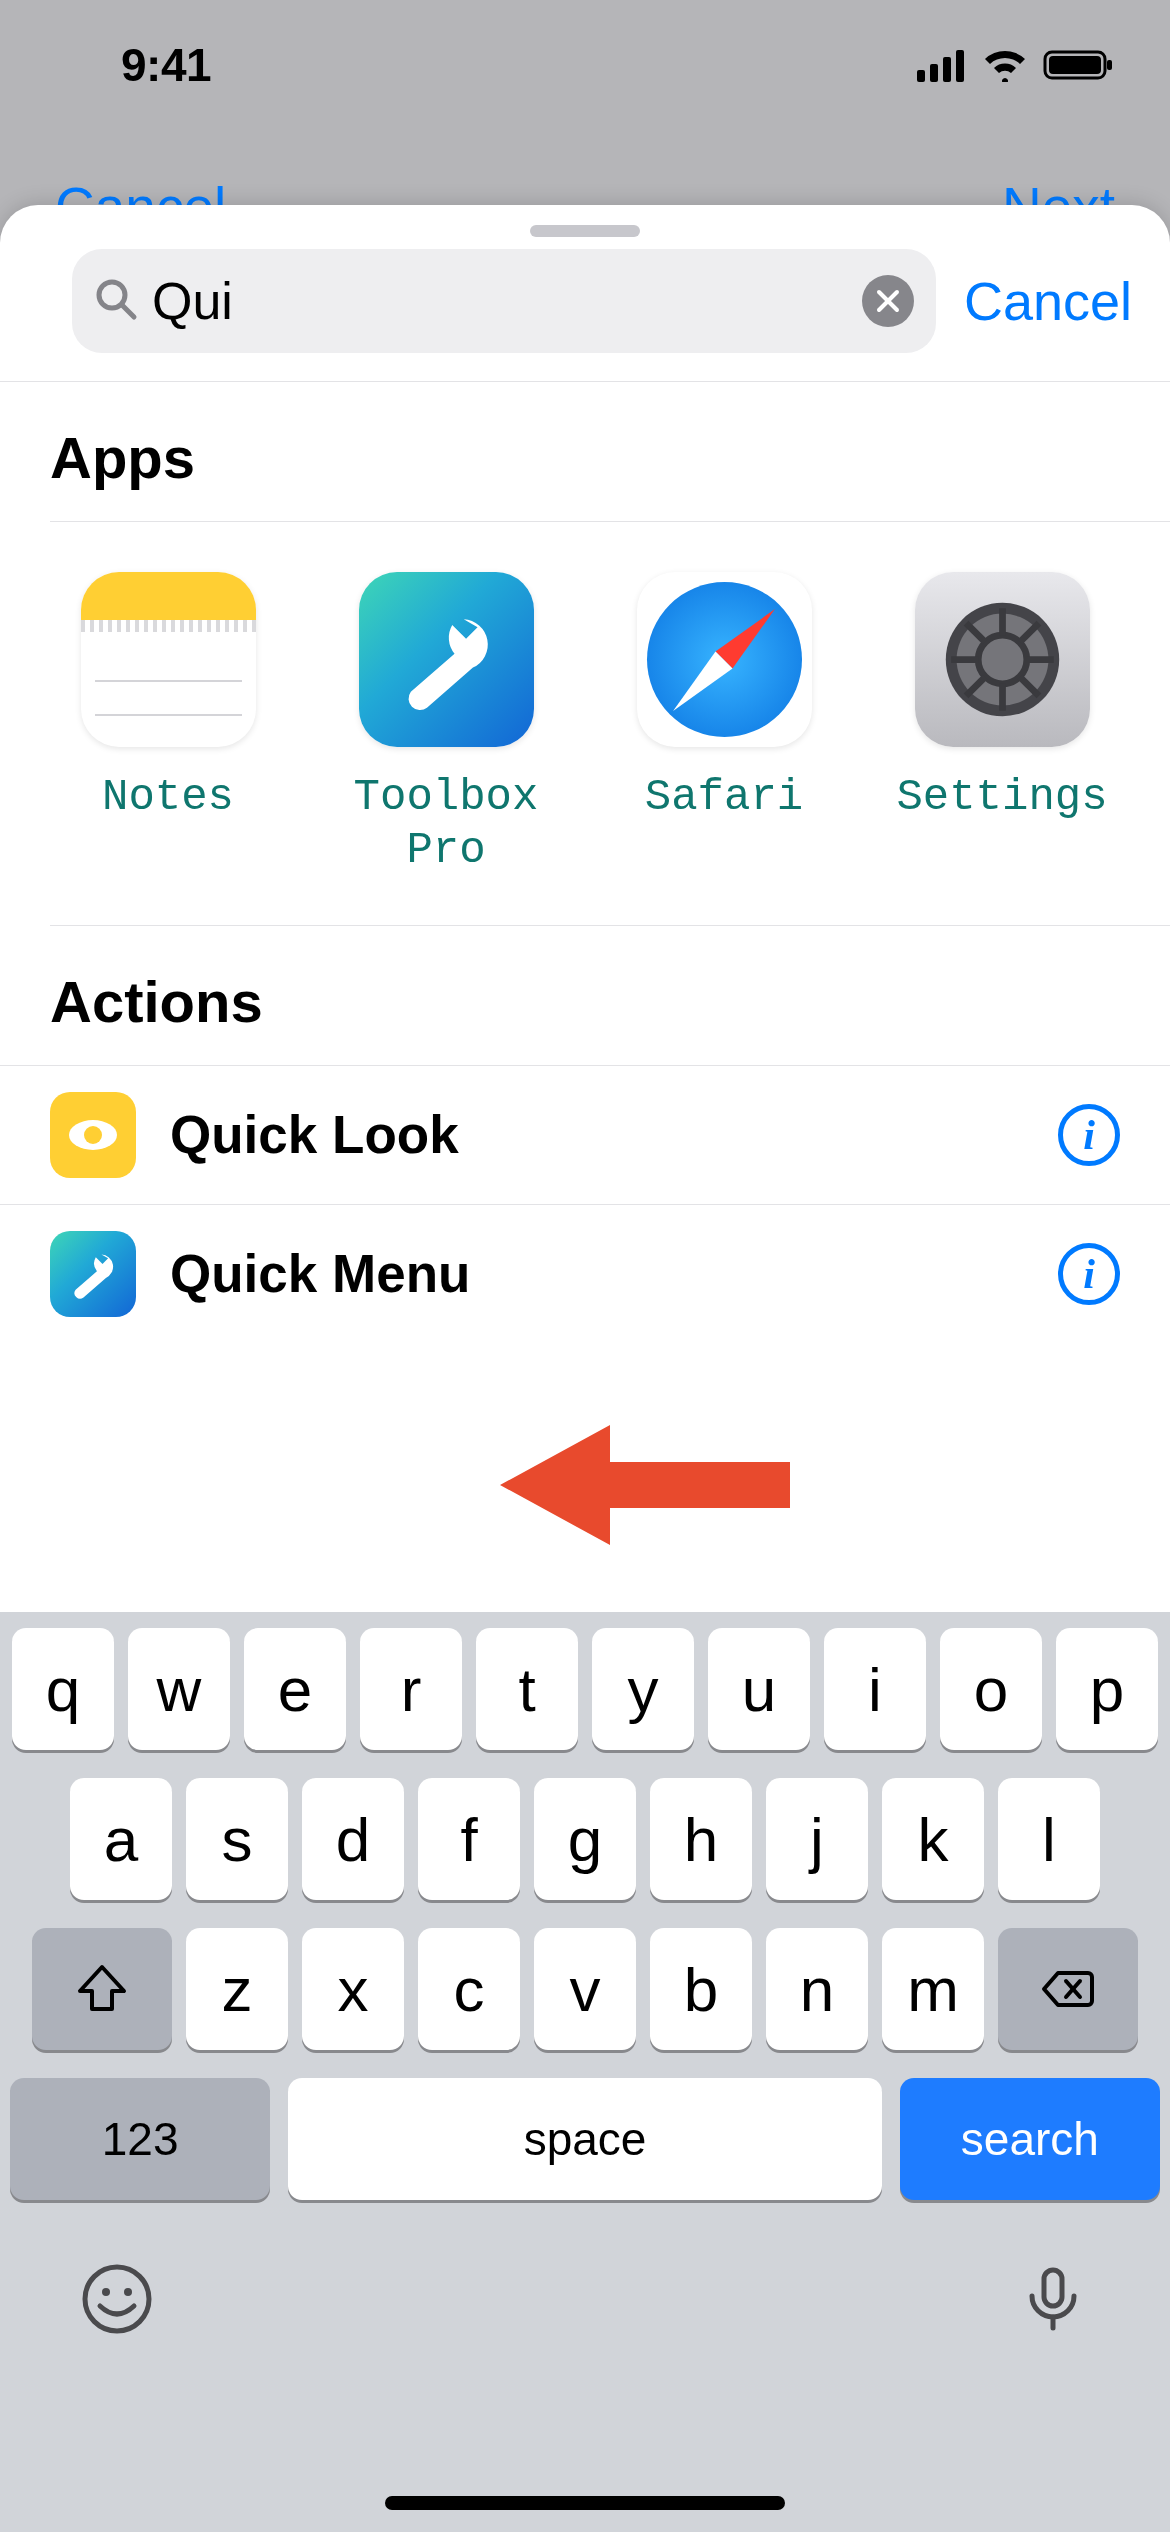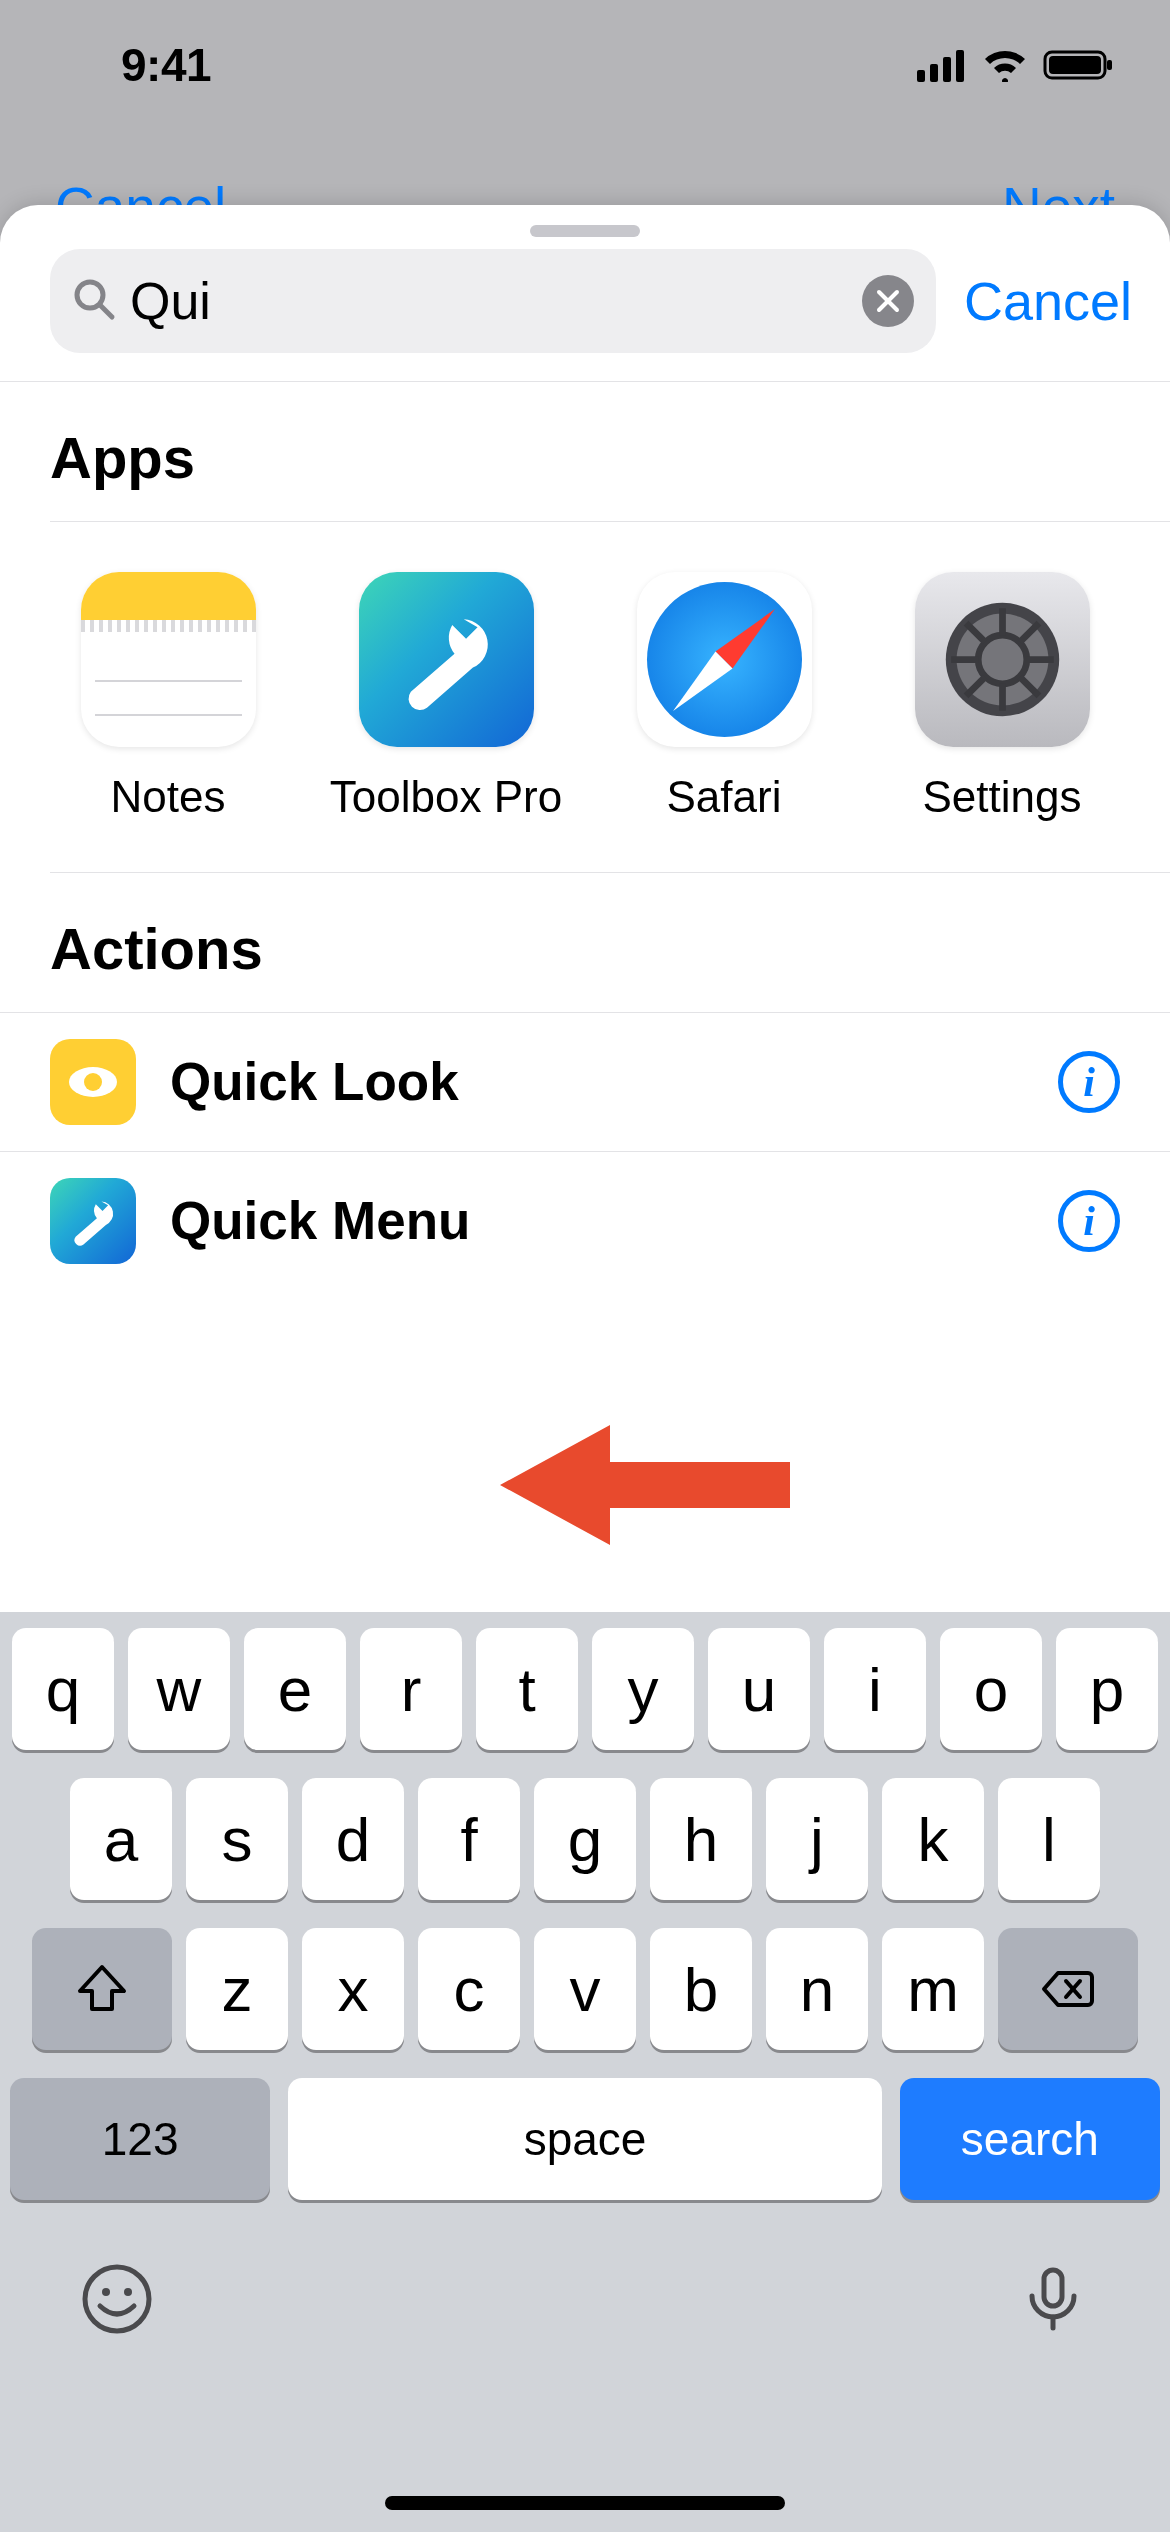--- a/index.html
+++ b/index.html
@@ -13,36 +13,36 @@
   .signal-icon svg, .wifi-icon svg, .battery-icon svg { display: block; }
 
   
   .nav-behind { position: absolute; top: 175px; left: 0; right: 0; display: flex; justify-content: space-between; padding: 0 55px; color: #007aff; font-size: 55px; }
 
   
   .sheet { position: absolute; top: 205px; left: 0; right: 0; bottom: 0; background: #fff; border-radius: 38px 38px 0 0; box-shadow: 0 -2px 20px rgba(0,0,0,0.15); overflow: hidden; }
   .grabber { width: 110px; height: 12px; background: #c7c7cc; border-radius: 6px; margin: 20px auto 12px; }
 
   
-  .search-row { display: flex; align-items: center; padding: 0 38px 28px 50px; gap: 28px; border-bottom: 1px solid #e3e3e6; }
+  .search-row { display: flex; align-items: center; padding: 0 38px 28px 72px; gap: 28px; border-bottom: 1px solid #e3e3e6; }
   .search-field { flex: 1; display: flex; align-items: center; background: #eeeef0; border-radius: 30px; height: 104px; padding: 0 22px; gap: 14px; }
   .search-field input { flex: 1; border: none; background: transparent; font-size: 52px; outline: none; color: #000; }
   .search-icon { color: #848489; }
   .clear-btn { width: 52px; height: 52px; border-radius: 50%; background: #86868b; display: flex; align-items: center; justify-content: center; color: #fff; font-size: 34px; border: none; }
   .cancel-btn { background: none; border: none; color: #007aff; font-size: 54px; }
 
   
   .section-header { font-size: 58px; font-weight: 700; padding: 42px 50px 30px; }
   .divider { height: 1px; background: #e3e3e6; margin-left: 50px; }
 
   
   .apps-grid { display: flex; padding: 50px 50px 48px; gap: 42px; }
   .app { flex: 1; display: flex; flex-direction: column; align-items: center; gap: 24px; }
   .app-icon { width: 175px; height: 175px; border-radius: 38px; position: relative; overflow: hidden; box-shadow: 0 2px 6px rgba(0,0,0,0.1); }
-  .app-label { font-size: 44px; text-align: center; line-height: 1.2; color: #000000; }
+  .app-label { font-size: 44px; text-align: center; line-height: 1.2; color: #0f766e; font-family: Liberation Mono, monospace; }
 
   
   .icon-notes { background: #fff; }
   .icon-notes::before { content: ""; position: absolute; top: 0; left: 0; right: 0; height: 48px; background: #ffcf33; }
   .icon-notes::after { content: ""; position: absolute; top: 48px; left: 0; right: 0; height: 12px; background: repeating-linear-gradient(90deg, #d9d9dc 0 4px, transparent 4px 9px); }
   .notes-line1, .notes-line2 { position: absolute; left: 14px; right: 14px; height: 2px; background: #d4d4d8; }
   .notes-line1 { top: 108px; } .notes-line2 { top: 142px; }
 
   
   .icon-toolbox { background: linear-gradient(135deg, #3ed6b6 0%, #21a9d6 40%, #1266d6 100%); display:flex; align-items:center; justify-content:center; }

